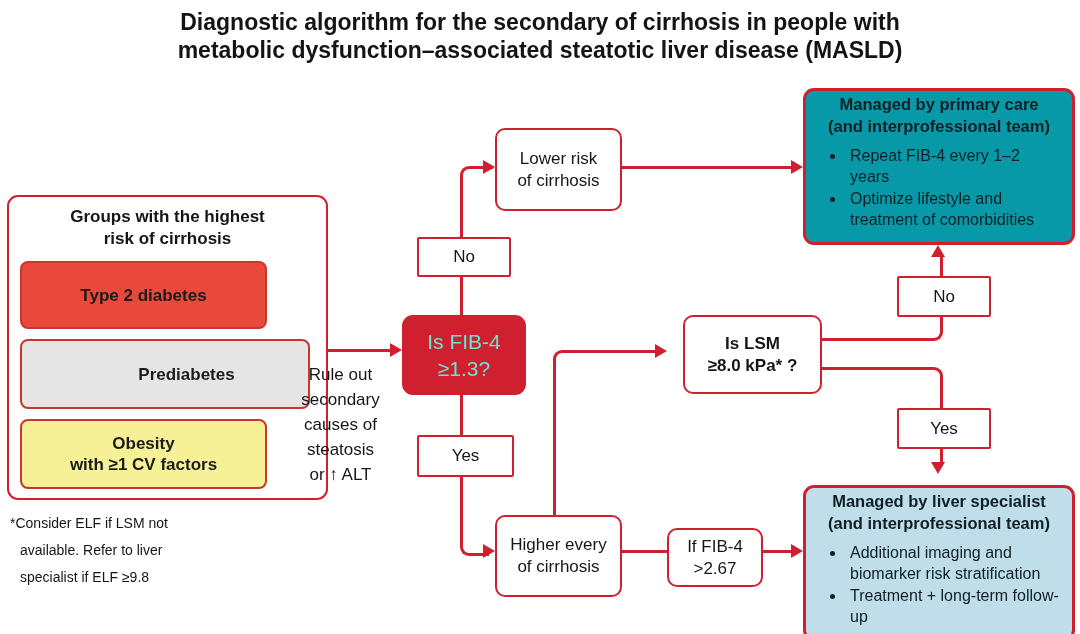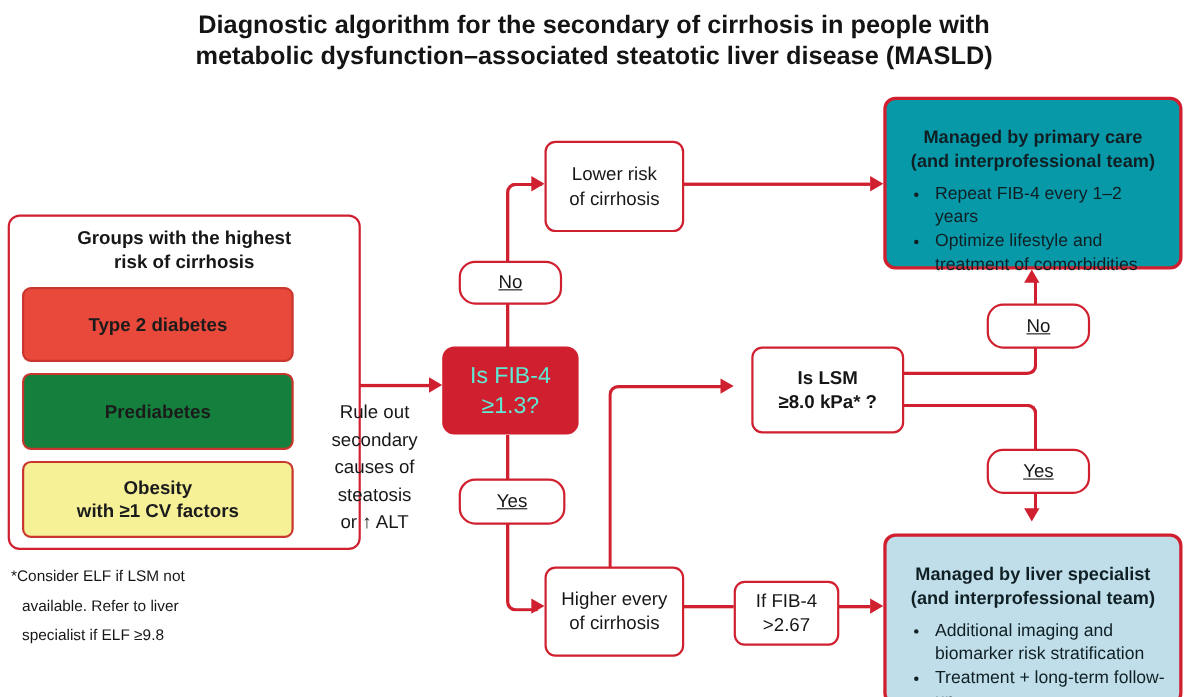--- a/index.html
+++ b/index.html
@@ -57,21 +57,21 @@
     border-right:3px solid var(--red);border-top:3px solid var(--red);border-top-right-radius:9px;}
   #a-blue-top{left:931px;top:462px;}
 
   
   .node{
     position:absolute;z-index:2;background:#ffffff;
     border:2.5px solid var(--red);border-radius:10px;
     display:flex;align-items:center;justify-content:center;
     text-align:center;font-size:17px;line-height:22px;color:var(--ink);
   }
-  .node.small{border-radius:15px;text-decoration:underline;}
+  .node.small{border-radius:2px;}
   .node.bold{font-weight:bold;}
 
   #lower-risk{left:495px;top:128px;width:123px;height:79px;}
   #higher-risk{left:495px;top:515px;width:123px;height:78px;}
   #no-left{left:417px;top:237px;width:90px;height:36px;}
   #yes-left{left:417px;top:435px;width:93px;height:38px;}
   #lsm{left:667px;top:315px;width:135px;height:75px;margin-left:16px;}
   #fib267{left:667px;top:528px;width:92px;height:55px;}
   #no-right{left:897px;top:276px;width:90px;height:37px;}
   #yes-right{left:897px;top:408px;width:90px;height:37px;}
@@ -91,38 +91,38 @@
     position:absolute;left:0;top:9px;width:100%;text-align:center;
     font-weight:bold;font-size:17px;line-height:22px;
   }
   .risk-item{
     position:absolute;left:11px;width:243px;
     border:2px solid #C9362D;border-radius:8px;
     display:flex;align-items:center;justify-content:center;
     text-align:center;font-weight:bold;font-size:17px;line-height:21px;color:#1b1b1b;
   }
   #risk-item-0{top:64px;height:64px;background:#E8493B;}
-  #risk-item-1{top:142px;height:66px;background:#15803d;}
+  #risk-item-1{top:142px;height:66px;background:#e5e5e5;padding-left:43px;}
   #risk-item-2{top:222px;height:66px;background:#F6F096;}
 
   .footnote{
     position:absolute;left:10px;top:510px;width:280px;z-index:2;
     font-size:14px;line-height:27px;padding-left:10px;text-indent:-10px;
   }
 
   .rule-out{
     position:absolute;left:283px;top:362px;width:115px;z-index:2;
     text-align:center;font-size:17px;line-height:25px;
   }
 
   
   .outcome{
     position:absolute;width:272px;z-index:2;box-sizing:border-box;
     border:3px solid var(--red);border-radius:11px;
-    padding:23px 10px 8px 10px;color:#0f1f24;
+    padding:2px 10px 8px 10px;color:#0f1f24;
   }
   .outcome .heading{
     text-align:center;font-weight:bold;font-size:16.5px;line-height:22px;
   }
   .outcome ul{margin:8px 0 0 0;padding-left:30px;}
   .outcome li{font-size:16px;line-height:21px;margin:0 0 1px 0;padding-left:4px;}
   #primary-care{left:803px;top:88px;height:157px;background:#0899A9;}
   #liver-specialist{left:803px;top:485px;height:156px;background:#BFDEE9;}
 </style>
 </head>

